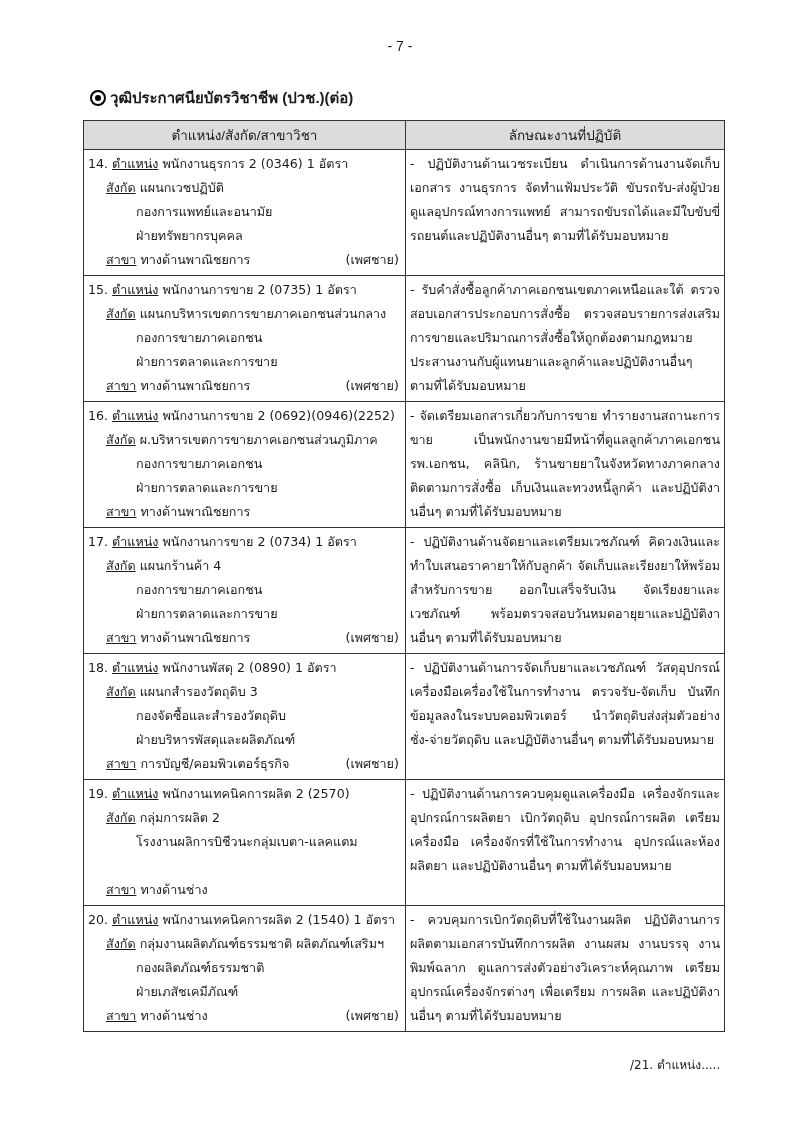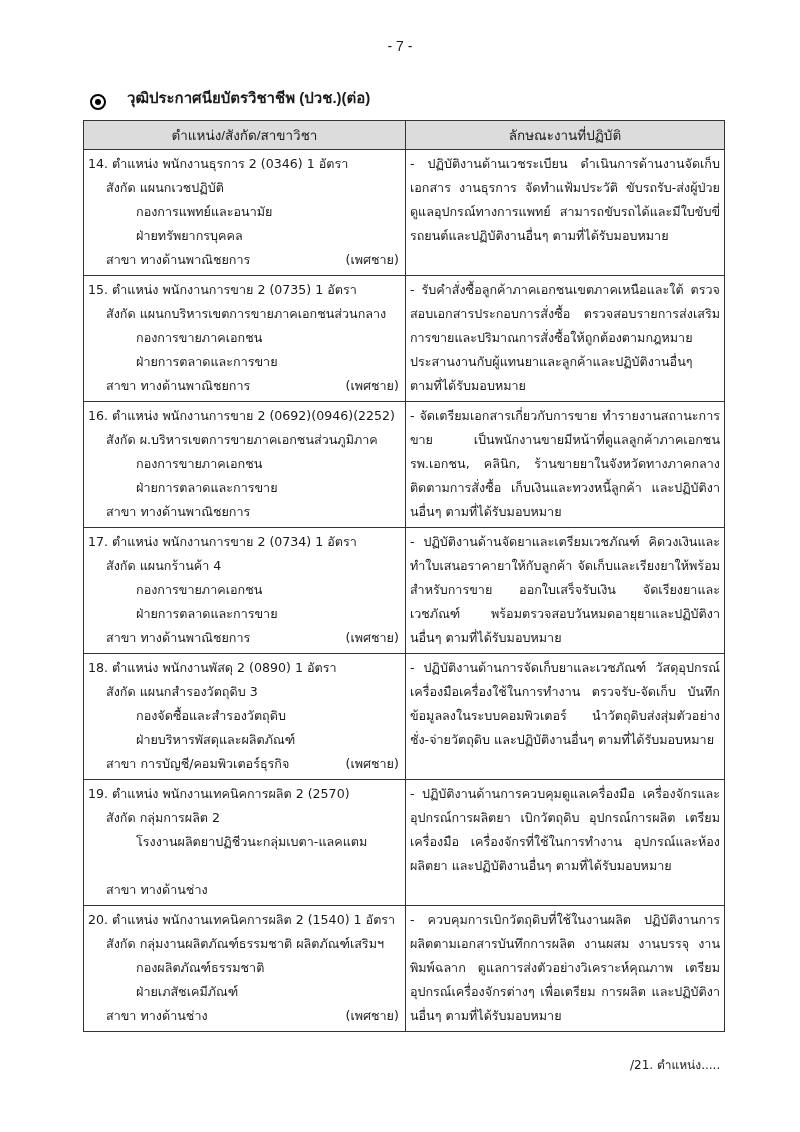--- a/index.html
+++ b/index.html
@@ -1,35 +1,35 @@
 <!DOCTYPE html>
 <html><head>
 <meta charset="utf-8">
 <style>
   html, body { margin: 0; padding: 0; background: #ffffff; }
   body { width: 800px; height: 1132px; position: relative; overflow: hidden;
          font-family: "DejaVu Sans", "Liberation Sans", sans-serif; color: #1a1a1a; }
   .page-num { position: absolute; top: 38px; left: 0; width: 800px; text-align: center;
               font-size: 14px; font-family: "Liberation Sans", sans-serif; }
   .section-title { position: absolute; top: 86px; left: 90px; font-size: 15px; font-weight: bold;
-                   display: flex; align-items: flex-end; gap: 21px; font-family: "Liberation Sans", sans-serif; }
+                   display: flex; align-items: center; gap: 4px; font-family: "Liberation Sans", sans-serif; }
   .radio-icon { width: 12px; height: 12px; border: 2px solid #000; border-radius: 50%;
                 display: inline-flex; align-items: center; justify-content: center; }
   .radio-icon::after { content: ""; width: 6px; height: 6px; background: #000; border-radius: 50%; }
   table.main { position: absolute; top: 120px; left: 83px; width: 642px;
                border-collapse: collapse; font-size: 12.6px; border-radius: 15px; }
   table.main th { background: #dcdcdc; border: 1.5px solid #333; height: 26px; font-weight: normal;
                   font-size: 13.5px; font-family: "Liberation Sans", sans-serif; }
   table.main td { border: 1.5px solid #333; vertical-align: top; padding: 2px 4px 3px 4px; }
   td.left { width: 313px; }
   td.right { width: 313px; margin-left: 48px; }
   .line { height: 24px; line-height: 24px; white-space: nowrap; position: relative; }
   .ind1 { padding-left: 18px; }
   .ind2 { padding-left: 48px; }
-  .u { }
+  .u { text-decoration: underline; }
   .gender { position: absolute; right: 2px; top: 0; }
   .desc { line-height: 24px; text-align: justify; }
   .footer-note { position: absolute; top: 1055px; left: 630px; font-size: 12px; }
 </style>
 </head>
 <body>
 
 <div class="page-num">- 7 -</div>
 
 <div class="section-title">
@@ -102,21 +102,21 @@
           <div class="line ind1"><span class="u">สาขา</span> <span>การบัญชี/คอมพิวเตอร์ธุรกิจ</span><span class="gender">(เพศชาย)</span></div>
         </td>
         <td class="right">
           <div class="desc">- ปฏิบัติงานด้านการจัดเก็บยาและเวชภัณฑ์ วัสดุอุปกรณ์ เครื่องมือเครื่องใช้ในการทำงาน ตรวจรับ-จัดเก็บ บันทึกข้อมูลลงในระบบคอมพิวเตอร์ นำวัตถุดิบส่งสุ่มตัวอย่าง ชั่ง-จ่ายวัตถุดิบ และปฏิบัติงานอื่นๆ ตามที่ได้รับมอบหมาย</div>
         </td>
       </tr>
       <tr>
         <td class="left">
           <div class="line"><span>19.</span> <span class="u">ตำแหน่ง</span> <span>พนักงานเทคนิคการผลิต 2 (2570)</span></div>
           <div class="line ind1"><span class="u">สังกัด</span> <span>กลุ่มการผลิต 2</span></div>
-          <div class="line ind2">โรงงานผลิตยาปฏิชีวนะกลุ่มเบตา-แลคแตม</div>
+          <div class="line ind2">โรงงานผลิการบิชีวนะกลุ่มเบตา-แลคแตม</div>
           <div class="line ind2"></div>
           <div class="line ind1"><span class="u">สาขา</span> <span>ทางด้านช่าง</span><span class="gender"></span></div>
         </td>
         <td class="right">
           <div class="desc">- ปฏิบัติงานด้านการควบคุมดูแลเครื่องมือ เครื่องจักรและอุปกรณ์การผลิตยา เบิกวัตถุดิบ อุปกรณ์การผลิต เตรียมเครื่องมือ เครื่องจักรที่ใช้ในการทำงาน อุปกรณ์และห้องผลิตยา และปฏิบัติงานอื่นๆ ตามที่ได้รับมอบหมาย</div>
         </td>
       </tr>
       <tr>
         <td class="left">
           <div class="line"><span>20.</span> <span class="u">ตำแหน่ง</span> <span>พนักงานเทคนิคการผลิต 2 (1540) 1 อัตรา</span></div>

